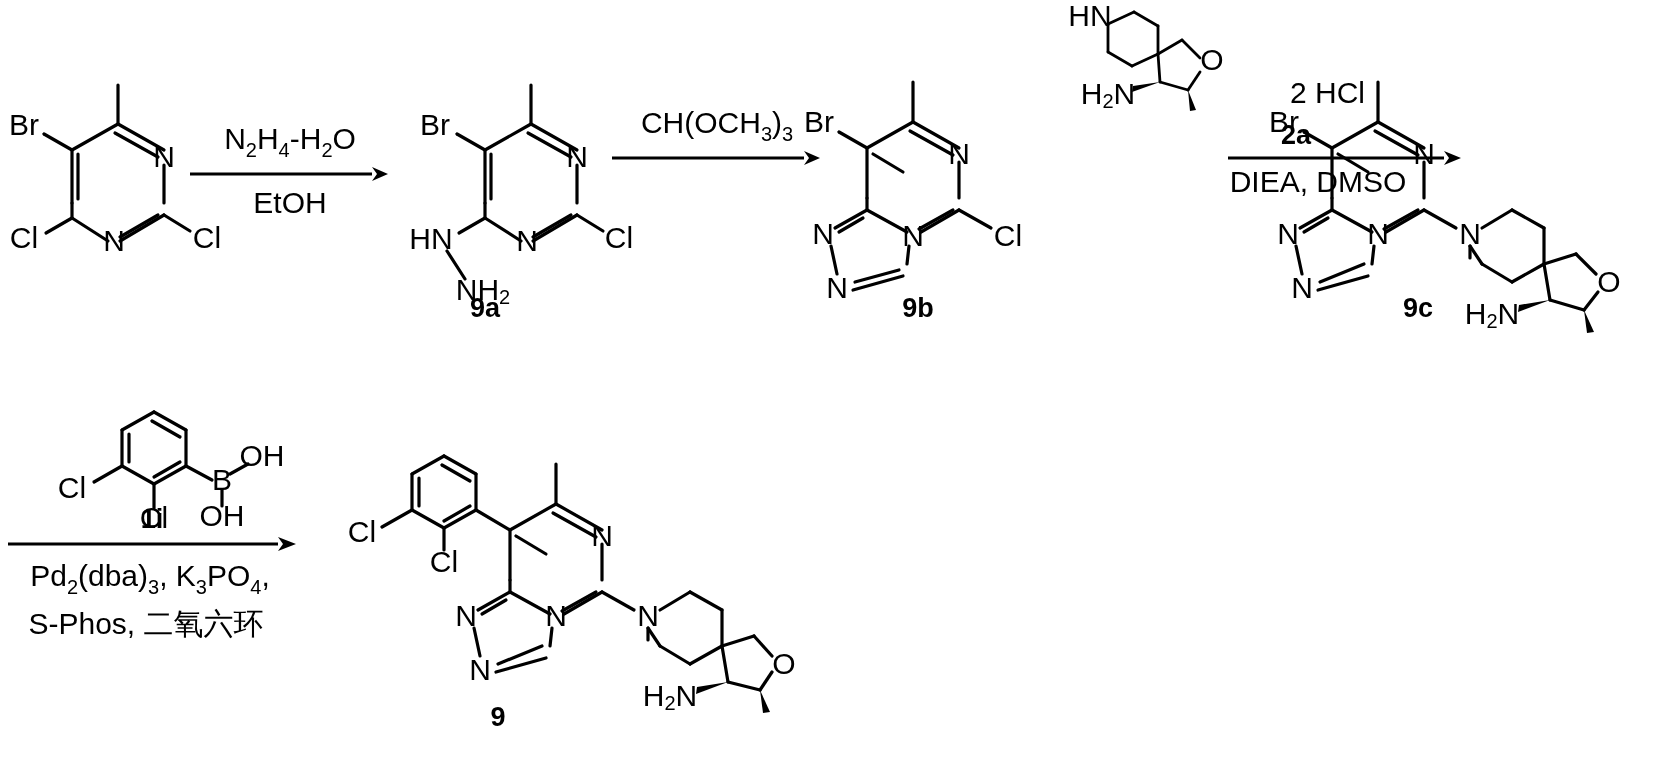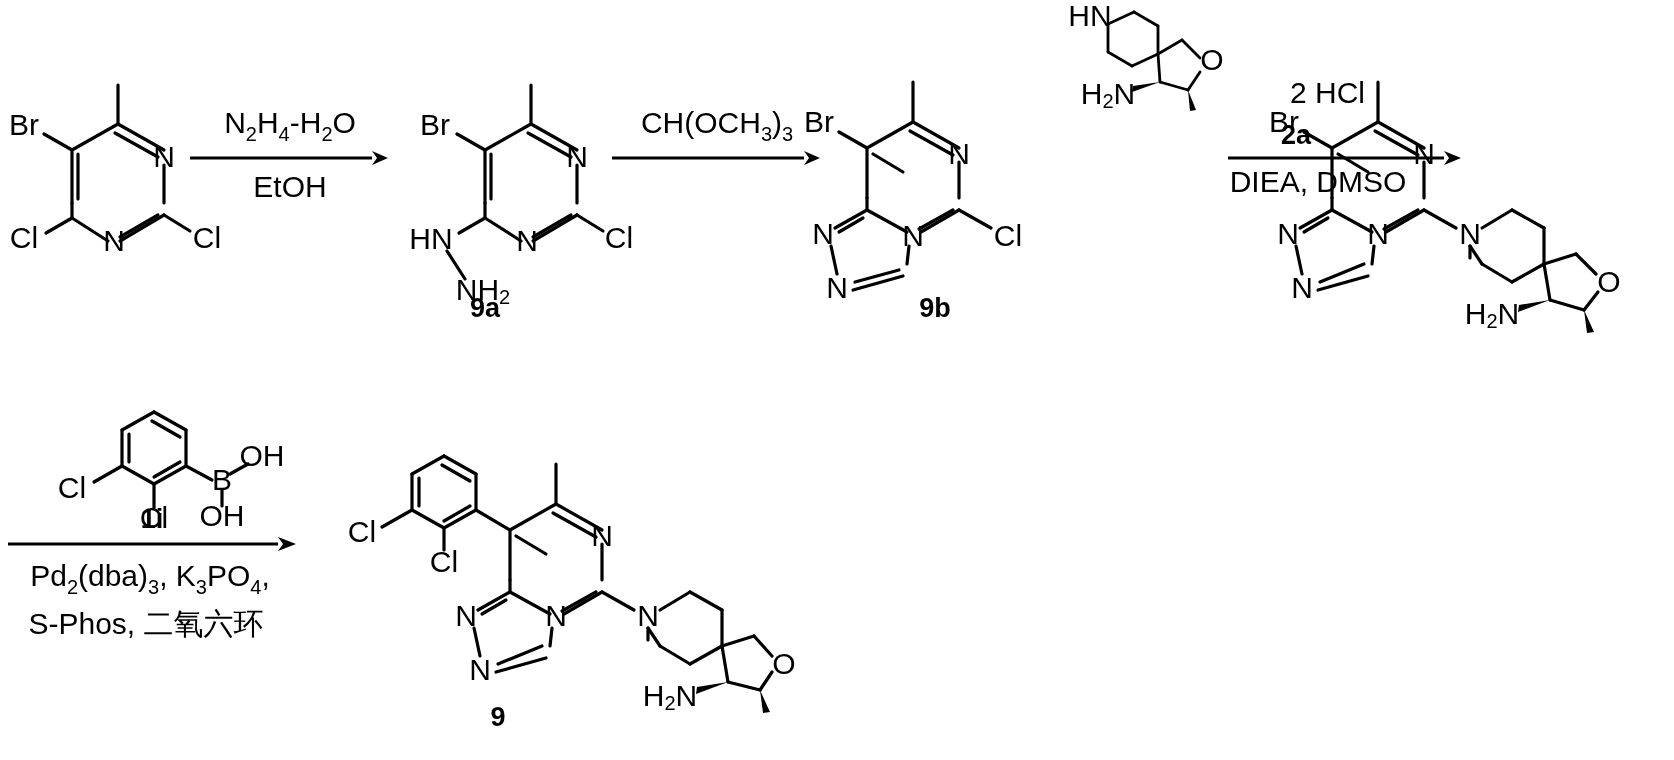--- a/index.html
+++ b/index.html
@@ -46,21 +46,21 @@
       <path class="bond" d="M72,163 L46,178"></path>
       <path class="bond" d="M164,160 L190,176"></path>
       <text class="atom" x="24" y="72">Br</text>
       <text class="atom" x="24" y="185">Cl</text>
       <text class="atom" x="207" y="185">Cl</text>
       <text class="atom" x="164" y="104">N</text>
       <text class="atom" x="114" y="188">N</text>
     </svg>
   </div>
 
-  <div class="node" style="left:190px;top:100px;">
+  <div class="node" style="left:190px;top:116px;">
     <svg width="200" height="110" viewBox="0 0 200 110">
       <text class="cond" x="100" y="33">
         <tspan>N</tspan><tspan class="cond-sub" dy="8">2</tspan><tspan dy="-8">H</tspan><tspan class="cond-sub" dy="8">4</tspan><tspan dy="-8">-H</tspan><tspan class="cond-sub" dy="8">2</tspan><tspan dy="-8">O</tspan>
       </text>
       <line class="arrow-line" x1="0" y1="58" x2="182" y2="58"></line>
       <path class="arrow-head" d="M182,51 L198,58 L182,65 L187,58 Z"></path>
       <text class="cond" x="100" y="97">EtOH</text>
     </svg>
   </div>
 
@@ -133,21 +133,21 @@
       <path class="bond" d="M72,98 L44,82"></path>
       <path class="bond" d="M164,160 L196,178"></path>
       <text class="atom" x="24" y="74">Br</text>
       <text class="atom" x="213" y="188">Cl</text>
       <text class="atom" x="164" y="106">N</text>
       <text class="atom" x="118" y="188">N</text>
       <text class="atom" x="28" y="186">N</text>
       <text class="atom" x="42" y="240">N</text>
     </svg>
   </div>
-  <div class="node" style="left:825px;top:293px;width:240px;">
+  <div class="node" style="left:808px;top:293px;width:240px;">
     <svg width="240" height="32">
         <text class="label-bold" x="110" y="24">9b</text>
       </svg>
   </div>
 
   <div class="node" style="left:1060px;top:0px;">
     <svg width="200" height="112" viewBox="0 0 200 112">
       <g>
         <path class="bond-thin" d="M48,24 L48,52"></path>
         <path class="bond-thin" d="M48,52 L72,66"></path>
@@ -228,20 +228,25 @@
         <path class="bond" d="M338,244 L324,262"></path>
         <path class="bond" d="M324,262 L290,252"></path>
         <path class="bond" d="M290,252 L284,216"></path>
       </g>
       <path class="wedge" d="M290,252 L258,264 L259,257 Z"></path>
       <path class="wedge" d="M324,262 L334,284 L327,285 Z"></path>
       <text class="atom" x="349" y="236">O</text>
       <text class="atom" x="232" y="268">H<tspan class="atom-sub" dy="7">2</tspan><tspan dy="-7">N</tspan></text>
     </svg>
   </div>
+  <div class="node" style="left:1260px;top:293px;width:300px;">
+    <svg width="300" height="32">
+        <text class="label-bold" x="158" y="24">9c</text>
+      </svg>
+  </div>
 
   <div class="node" style="left:30px;top:390px;">
     <svg width="240" height="120" viewBox="0 0 240 120">
       <g>
         <path class="bond" d="M92,40 L92,76"></path>
         <path class="bond" d="M99,44 L99,72"></path>
         <path class="bond" d="M92,40 L124,22"></path>
         <path class="bond" d="M124,22 L156,40"></path>
         <path class="bond" d="M122,31 L150,47"></path>
         <path class="bond" d="M156,40 L156,76"></path>

